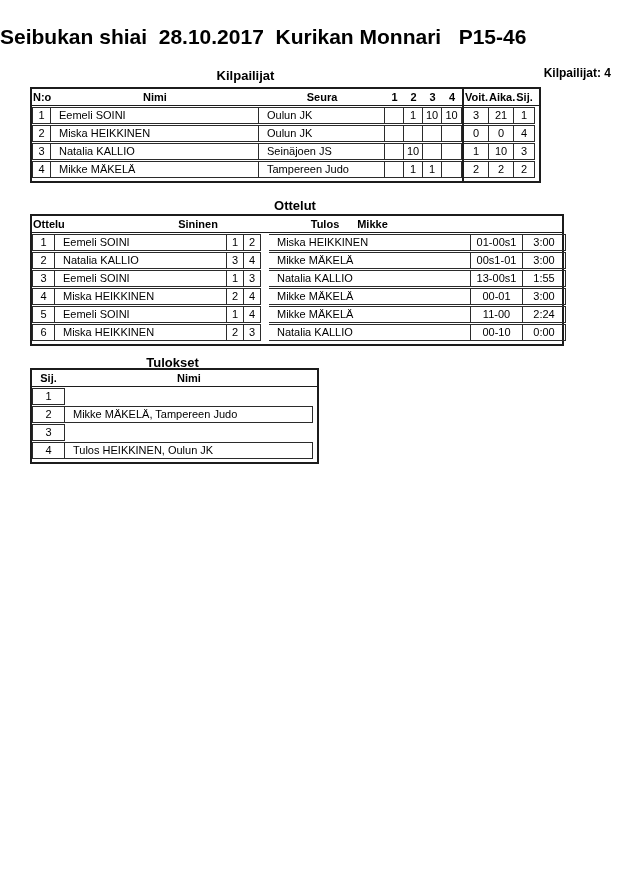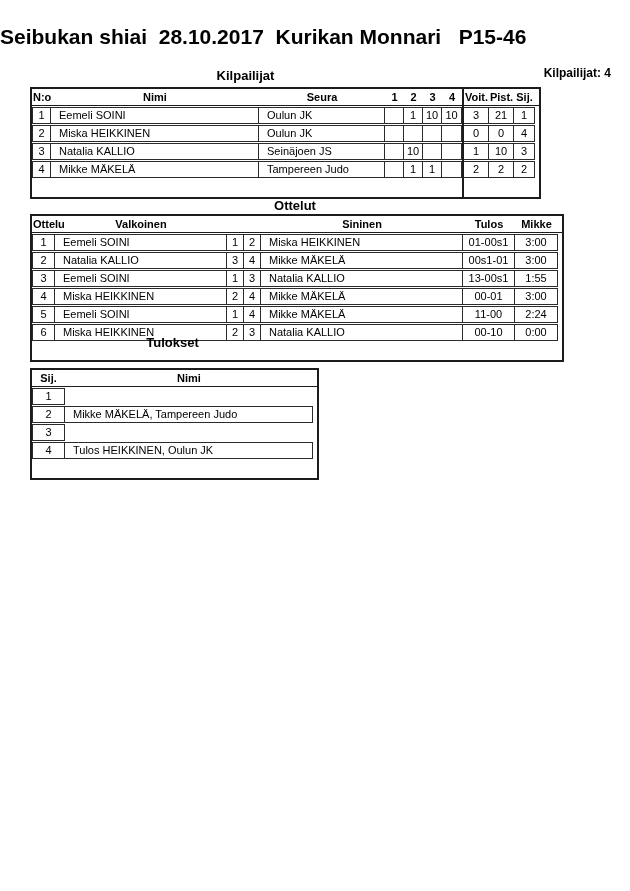--- a/index.html
+++ b/index.html
@@ -12,24 +12,24 @@
     font-size:21px;font-weight:bold;white-space:pre;letter-spacing:0px;
   }
   .count{
     position:absolute;top:49px;right:19px;font-size:12px;font-weight:bold;margin-top:17px;
   }
   .sec-heading{
     position:absolute;font-size:13px;font-weight:bold;text-align:center;white-space:nowrap;
   }
   #heading1{top:68px;left:30px;width:431px;}
   #heading2{top:198px;left:30px;width:530px;}
-  #heading3{top:335px;left:30px;width:285px;}
+  #heading3{top:355px;left:30px;width:285px;}
 
   .jtable{
-    position:absolute;border:2px solid #1c1c1c;background:#fff;padding-bottom:19px;
+    position:absolute;border:2px solid #1c1c1c;background:#fff;padding-bottom:3px;
   }
   #table1{top:87px;left:30px;width:507px;}
   #table2{top:214px;left:30px;width:530px;}
   #table3{top:368px;left:30px;width:285px;}
 
   .thead{
     display:flex;align-items:center;height:17px;font-size:11px;font-weight:bold;
     border-bottom:1px solid #1c1c1c;box-sizing:border-box;
   }
   .hc{box-sizing:border-box;text-align:center;white-space:nowrap;overflow:visible;line-height:16px;}
@@ -54,21 +54,21 @@
   .c-voit{width:25px;flex:0 0 25px;}
   .c-pist{width:25px;flex:0 0 25px;}
   .c-sij{width:21px;flex:0 0 21px;}
   .vline{position:absolute;left:430px;top:0;bottom:0;width:2px;background:#1c1c1c;}
 
   
   .o-nr{width:23px;flex:0 0 23px;}
   .o-valk{width:172px;flex:0 0 172px;}
   .o-n1{width:17px;flex:0 0 17px;}
   .o-n2{width:17px;flex:0 0 17px;}
-  .o-sin{width:202px;flex:0 0 202px;}
+  .o-sin{width:202px;flex:0 0 202px;margin-left:8px;}
   .o-tulos{width:52px;flex:0 0 52px;}
   .o-aika{width:43px;flex:0 0 43px;}
 
   
   .r-sij{width:33px;flex:0 0 33px;}
   .r-nimi{width:248px;flex:0 0 248px;}
 </style>
 </head>
 <body>
 
@@ -81,21 +81,21 @@
   <div class="thead">
     <div class="hc c-nro left">N:o</div>
     <div class="hc c-nimi">Nimi</div>
     <div class="hc c-seura">Seura</div>
     <div class="hc c-m">1</div>
     <div class="hc c-m">2</div>
     <div class="hc c-m">3</div>
     <div class="hc c-m4">4</div>
     <div class="gap2"></div>
     <div class="hc c-voit">Voit.</div>
-    <div class="hc c-pist">Pist.</div>
+    <div class="hc c-pist">Aika.</div>
     <div class="hc c-sij">Sij.</div>
   </div>
 
   <div class="trow">
     <div class="tc c-nro">1</div>
     <div class="tc c-nimi name">Eemeli SOINI</div>
     <div class="tc c-seura name">Oulun JK</div>
     <div class="tc c-m"></div>
     <div class="tc c-m">1</div>
     <div class="tc c-m">10</div>
@@ -146,21 +146,20 @@
     <div class="tc c-voit">2</div>
     <div class="tc c-pist">2</div>
     <div class="tc c-sij">2</div>
   </div>
 </div>
 
 <div class="sec-heading" id="heading2">Ottelut</div>
 <div class="jtable" id="table2">
   <div class="thead">
     <div class="hc o-nr left">Ottelu</div>
-    <div class="hc o-valk">Valkoinen</div>
     <div class="hc o-n1"></div>
     <div class="hc o-n2"></div>
     <div class="hc o-sin">Sininen</div>
     <div class="hc o-tulos">Tulos</div>
     <div class="hc o-aika">Mikke</div>
   </div>
 
   <div class="trow">
     <div class="tc o-nr">1</div>
     <div class="tc o-valk name">Eemeli SOINI</div>

